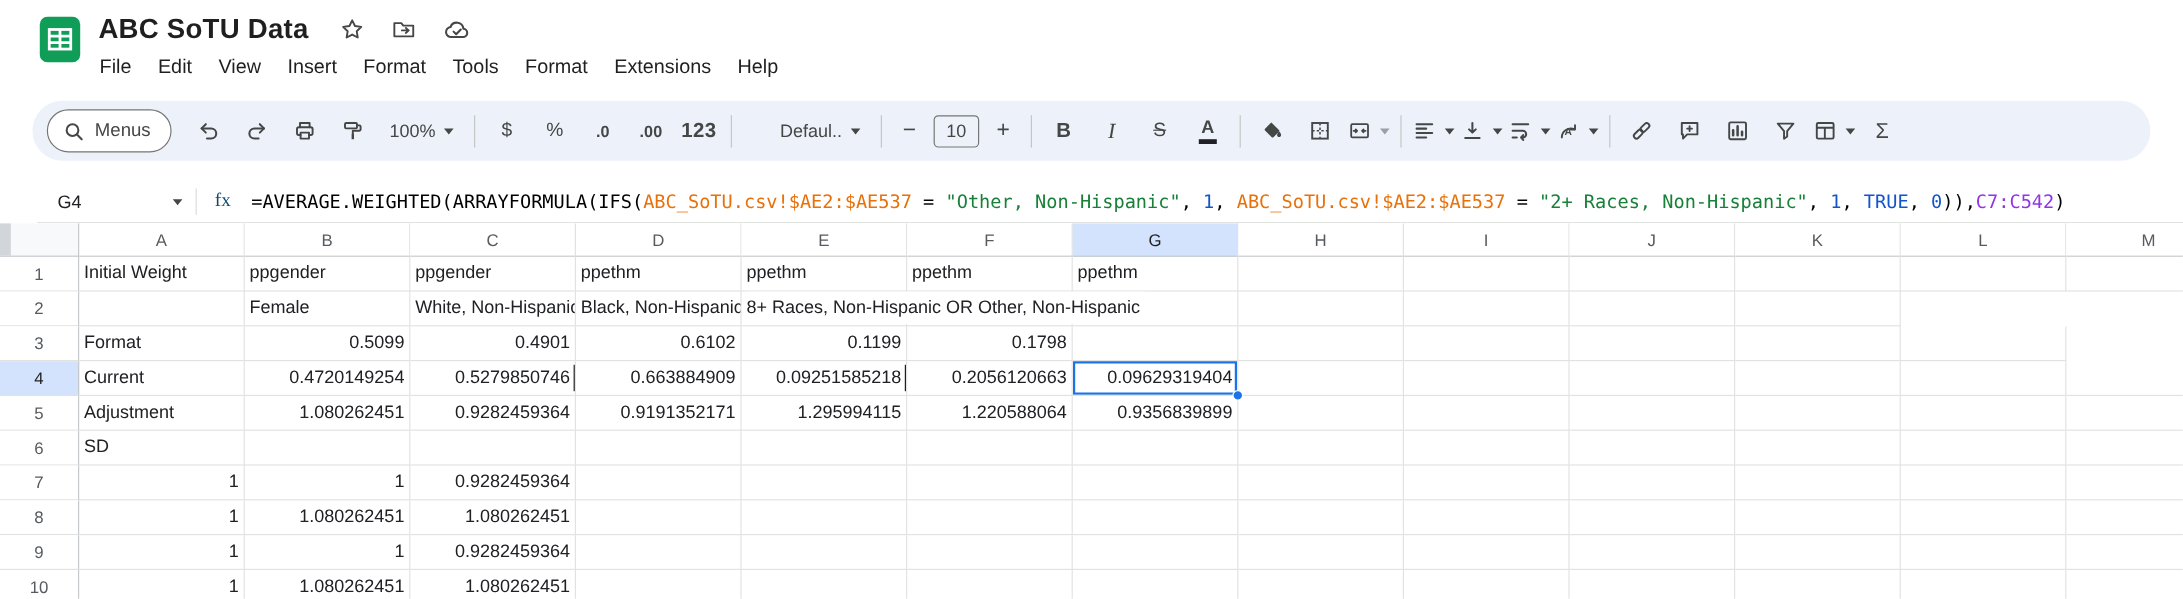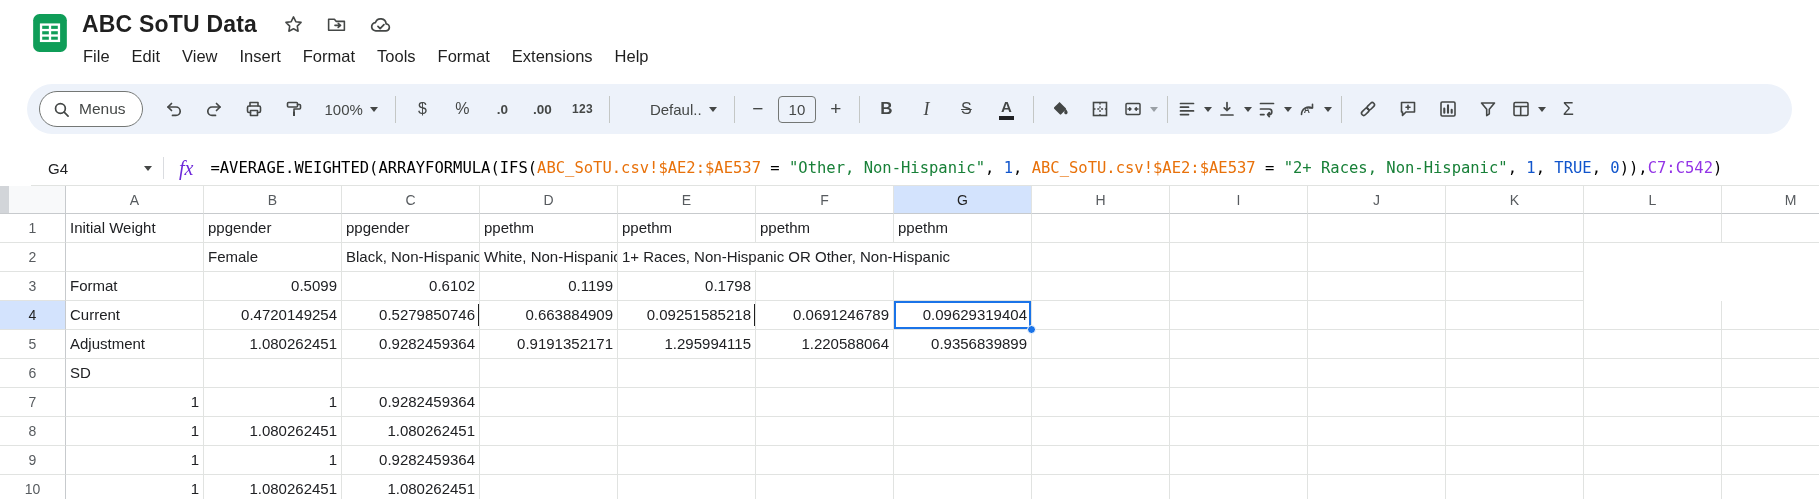--- a/index.html
+++ b/index.html
@@ -34,32 +34,32 @@
 .font-btn .lbl{flex:1;text-align:left;white-space:nowrap;overflow:hidden;margin-left:23px;}
 .size-box{width:38px;height:27px;border:1px solid #747775;border-radius:4px;display:flex;
   align-items:center;justify-content:center;font-size:15px;margin:0 2px;flex:none;}
 .g-bold{font-weight:700;font-size:17px;}
 .g-italic{font-style:italic;font-family:"Liberation Serif",serif;font-size:18px;font-weight:500;}
 .g-strike{font-size:16px;text-decoration:line-through;}
 .acolor{display:flex;flex-direction:column;align-items:center;line-height:1;}
 .acolor .a{font-size:15px;font-weight:600;}
 .acolor .bar{width:15px;height:3.5px;background:#202124;margin-top:2.5px;}
 .g-sigma{font-size:18px;font-weight:500;}
-.g-numfmt{font-size:12px;font-weight:600;letter-spacing:.3px;}
+.g-numfmt{font-size:17px;font-weight:600;letter-spacing:.3px;}
 .g-dec{font-size:13.5px;font-weight:600;}
 .g-money{font-size:16px;}
 .pm{font-size:19px;color:#444746;}
 
 
 .fbar{position:absolute;left:0;top:151px;width:100%;height:35px;border-bottom:1px solid #e1e3e1;
   display:flex;align-items:center;background:#fff;margin-left:31px;}
 .namebox{width:132px;height:100%;display:flex;align-items:center;padding-left:17px;font-size:15px;color:#202124;flex:none;}
 .namebox .caret{margin-left:auto;margin-right:11px;}
 .fsep{width:1px;height:22px;background:#dadce0;flex:none;}
-.fx{font-style:italic;color:#6d28d9;font-size:20px;font-family:"Liberation Serif",serif;margin:0 17px 0 15px;flex:none;}
+.fx{color:#0c4a6e;font-size:16px;font-family:"Liberation Serif",serif;margin:0 17px 0 15px;flex:none;}
 .formula{font-family:"DejaVu Sans Mono","Liberation Mono",monospace;font-size:15.5px;white-space:pre;color:#000;}
 
 
 .grid{position:absolute;left:0;top:186px;width:1819px;height:313px;overflow:hidden;background:#fff;}
 .chrow{display:flex;height:28px;}
 .corner{width:66px;height:28px;border-right:1px solid #c7cacd;border-bottom:1px solid #c7cacd;
   background:#f8f9fa;position:relative;flex:none;}
 .corner .tab{position:absolute;left:0;top:0;width:9px;height:100%;background:#d2d5d9;}
 .col-header{width:138px;height:28px;flex:none;display:flex;align-items:center;justify-content:center;
   font-size:14px;color:#575b5f;border-right:1px solid #e1e3e1;border-bottom:1px solid #c7cacd;background:#fff;}
@@ -348,52 +348,53 @@
         <div class="cell"></div>
         <div class="cell"></div>
         <div class="cell"></div>
         <div class="cell"></div>
         <div class="cell"></div>
       </div>
       <div class="grid-row">
         <div class="row-header">2</div>
         <div class="cell"></div>
         <div class="cell"><span class="cv">Female</span></div>
+        <div class="cell"><span class="cv">White, Non-Hispanic</span></div>
         <div class="cell"><span class="cv">Black, Non-Hispanic</span></div>
-        <div class="cell"><span class="cv">White, Non-Hispanic</span></div>
-        <div class="cell overflow"><span class="cv">1+ Races, Non-Hispanic OR Other, Non-Hispanic</span></div>
+        <div class="cell overflow"><span class="cv">8+ Races, Non-Hispanic OR Other, Non-Hispanic</span></div>
         <div class="cell"></div>
         <div class="cell"></div>
         <div class="cell"></div>
         <div class="cell"></div>
         <div class="cell"></div>
         <div class="cell"></div>
       </div>
       <div class="grid-row">
         <div class="row-header">3</div>
         <div class="cell"><span class="cv">Format</span></div>
         <div class="cell num"><span class="cv">0.5099</span></div>
+        <div class="cell num"><span class="cv">0.4901</span></div>
         <div class="cell num"><span class="cv">0.6102</span></div>
         <div class="cell num"><span class="cv">0.1199</span></div>
         <div class="cell num"><span class="cv">0.1798</span></div>
         <div class="cell"></div>
         <div class="cell"></div>
         <div class="cell"></div>
         <div class="cell"></div>
         <div class="cell"></div>
         <div class="cell"></div>
       </div>
       <div class="grid-row">
         <div class="row-header sel">4</div>
         <div class="cell"><span class="cv">Current</span></div>
         <div class="cell num"><span class="cv">0.4720149254</span></div>
         <div class="cell num"><span class="cv">0.5279850746</span><div class="clipbar"></div></div>
         <div class="cell num"><span class="cv">0.663884909</span></div>
         <div class="cell num"><span class="cv">0.09251585218</span><div class="clipbar"></div></div>
-        <div class="cell num"><span class="cv">0.0691246789</span></div>
+        <div class="cell num"><span class="cv">0.2056120663</span></div>
         <div class="cell num selected"><span class="cv">0.09629319404</span><div class="fill-handle"></div></div>
         <div class="cell"></div>
         <div class="cell"></div>
         <div class="cell"></div>
         <div class="cell"></div>
         <div class="cell"></div>
         <div class="cell"></div>
       </div>
       <div class="grid-row">
         <div class="row-header">5</div>

